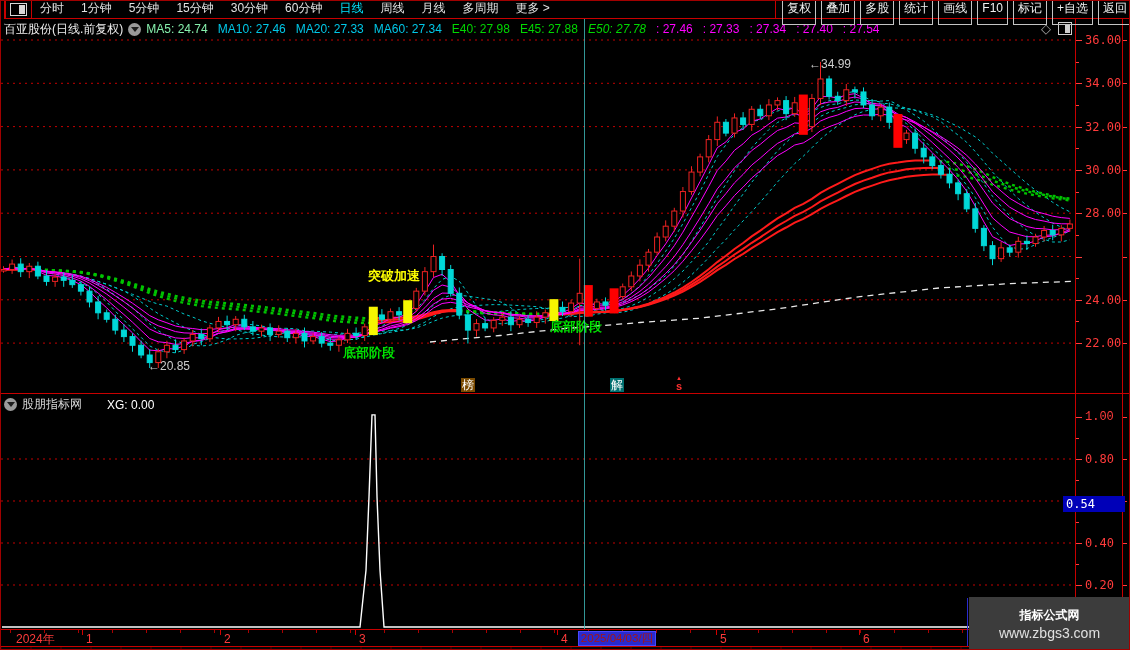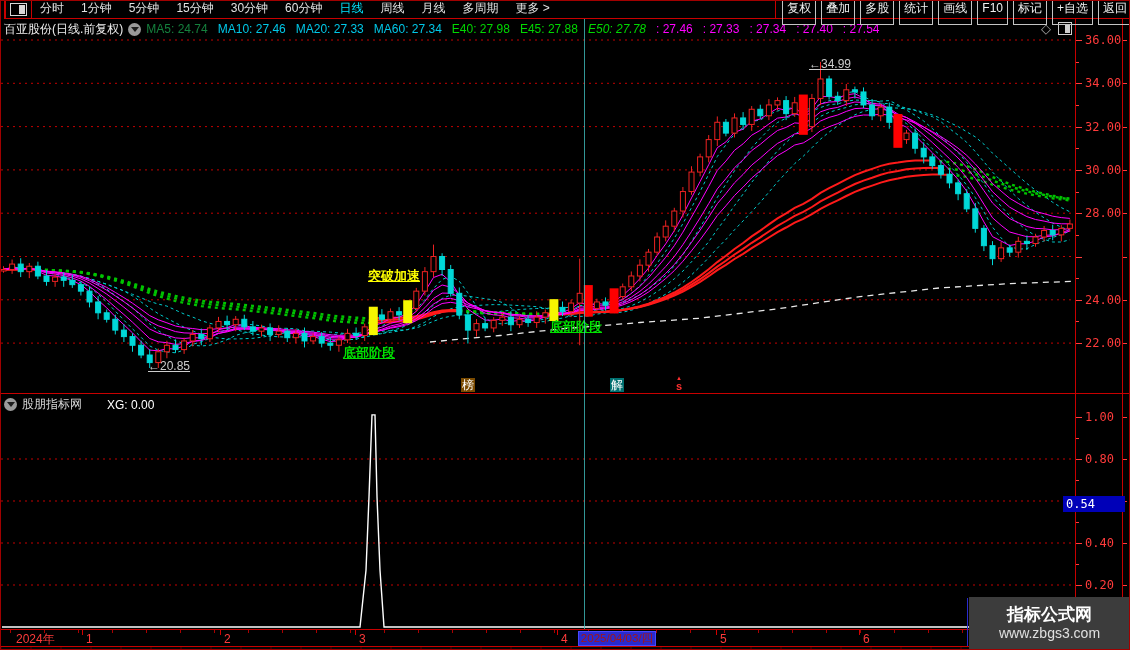--- a/index.html
+++ b/index.html
@@ -30,32 +30,32 @@
   .hline{position:absolute;left:0;width:1130px;height:1px;background:#c80000;z-index:3;}
   .vline{position:absolute;width:1px;background:#c80000;z-index:3;}
   .frame{position:absolute;inset:0;border:1px solid #a00000;pointer-events:none;z-index:9;}
   
   .axis-label{position:absolute;color:#ff3b3b;font-family:"DejaVu Sans Mono","DejaVu Sans",monospace;
               font-size:12px;line-height:12px;}
   .tick{position:absolute;background:#ff3b3b;height:1px;}
   .ttick{position:absolute;background:#d40000;width:1px;}
   .taxis-label{position:absolute;color:#ff3b3b;font-size:12px;line-height:14px;}
   
-  .anno{position:absolute;white-space:nowrap;z-index:4;text-decoration:underline;}
+  .anno{position:absolute;white-space:nowrap;z-index:4;}
   .marker{position:absolute;top:378px;height:14px;line-height:14px;font-size:12px;padding:0 1px;z-index:4;color:#fff;}
   .s-marker{position:absolute;top:375px;z-index:4;display:flex;flex-direction:column;align-items:center;line-height:6px;}
   .crosshair-v{position:absolute;width:1px;background:#3fbdbd;opacity:.8;z-index:4;}
   .cross-box-y{position:absolute;background:#0000b8;color:#fff;font-size:12px;line-height:16px;padding-left:3px;z-index:5;
                font-family:"DejaVu Sans Mono",monospace;}
   .cross-box-date{position:absolute;background:#2a2ace;border:1px solid #4646ff;color:#a51616;font-size:11.5px;
                   line-height:13px;text-align:center;z-index:6;}
   .ind-header{position:absolute;left:4px;top:396px;display:flex;align-items:center;font-size:12px;z-index:4;}
   .watermark{position:absolute;right:0;bottom:0;width:161px;height:53px;background:#3c3c3c;z-index:8;
              display:flex;flex-direction:column;align-items:center;justify-content:center;}
-  .watermark .t1{color:#ffffff;font-weight:bold;font-size:17px;line-height:20px;}
+  .watermark .t1{color:#ffffff;font-weight:bold;font-size:12px;line-height:20px;}
   .watermark .t2{color:#e0e0e0;font-size:14px;line-height:17px;}
   .bstrip{position:absolute;left:0;bottom:0;width:1130px;height:3px;z-index:7;
           background:repeating-linear-gradient(90deg,#300000 0 2px,#050505 2px 30px);}
   svg{position:absolute;z-index:2;}
 </style>
 </head>
 <body>
 
 <div class="toolbar">
   <div class="winbox">
@@ -84,21 +84,21 @@
       <span class="action-btn">标记</span>
       <span class="action-btn">+自选</span>
       <span class="action-btn">返回</span>
     </div>
 </div>
 
 <div class="titlebar">
   <span>百亚股份(日线.前复权)</span>
   <span class="circle-icon"></span>
   <span class="ind-vals" id="ind-vals">
-      <span style="color: #15803d;">MA5: 24.74</span>
+      <span style="color: #86efac;">MA5: 24.74</span>
       <span style="color: rgb(0, 200, 232);">MA10: 27.46</span>
       <span style="color: rgb(0, 200, 232);">MA20: 27.33</span>
       <span style="color: rgb(0, 200, 232);">MA60: 27.34</span>
       <span style="color: rgb(0, 216, 0);">E40: 27.98</span>
       <span style="color: rgb(0, 216, 0);">E45: 27.88</span>
       <span style="color: rgb(0, 216, 0); font-style: italic;">E50: 27.78</span>
       <span style="color: rgb(255, 0, 255);">: 27.46</span>
       <span style="color: rgb(255, 0, 255);">: 27.33</span>
       <span style="color: rgb(255, 0, 255);">: 27.34</span>
       <span style="color: rgb(255, 0, 255);">: 27.40</span>
@@ -453,21 +453,21 @@
     <div class="axis-label" style="left: 1131px; top: 250.5px;">26.00</div>
     <div class="tick" style="left: 1076px; top: 256.5px; width: 6px;"></div>
     <div class="tick" style="left: 1076px; top: 278.1px; width: 3px;"></div>
     <div class="axis-label" style="left: 1085px; top: 293.8px;">24.00</div>
     <div class="tick" style="left: 1076px; top: 299.8px; width: 6px;"></div>
     <div class="tick" style="left: 1076px; top: 321.4px; width: 3px;"></div>
     <div class="axis-label" style="left: 1085px; top: 337.1px;">22.00</div>
     <div class="tick" style="left: 1076px; top: 343.1px; width: 6px;"></div>
   </div>
 <div id="iaxis">
-    <div class="axis-label" style="left: 1085px; top: 411px;">1.00</div>
+    <div class="axis-label" style="left: 1085px; top: 411px; font-family: Liberation Mono, monospace;">1.00</div>
     <div class="tick" style="left: 1076px; top: 417px; width: 6px;"></div>
     <div class="tick" style="left: 1076px; top: 438px; width: 3px;"></div>
     <div class="axis-label" style="left: 1085px; top: 453px;">0.80</div>
     <div class="tick" style="left: 1076px; top: 459px; width: 6px;"></div>
     <div class="tick" style="left: 1076px; top: 480px; width: 3px;"></div>
     <div class="axis-label" style="left: 1085px; top: 495px;">0.60</div>
     <div class="tick" style="left: 1076px; top: 501px; width: 6px;"></div>
     <div class="tick" style="left: 1076px; top: 522px; width: 3px;"></div>
     <div class="axis-label" style="left: 1085px; top: 537px;">0.40</div>
     <div class="tick" style="left: 1076px; top: 543px; width: 6px;"></div>

